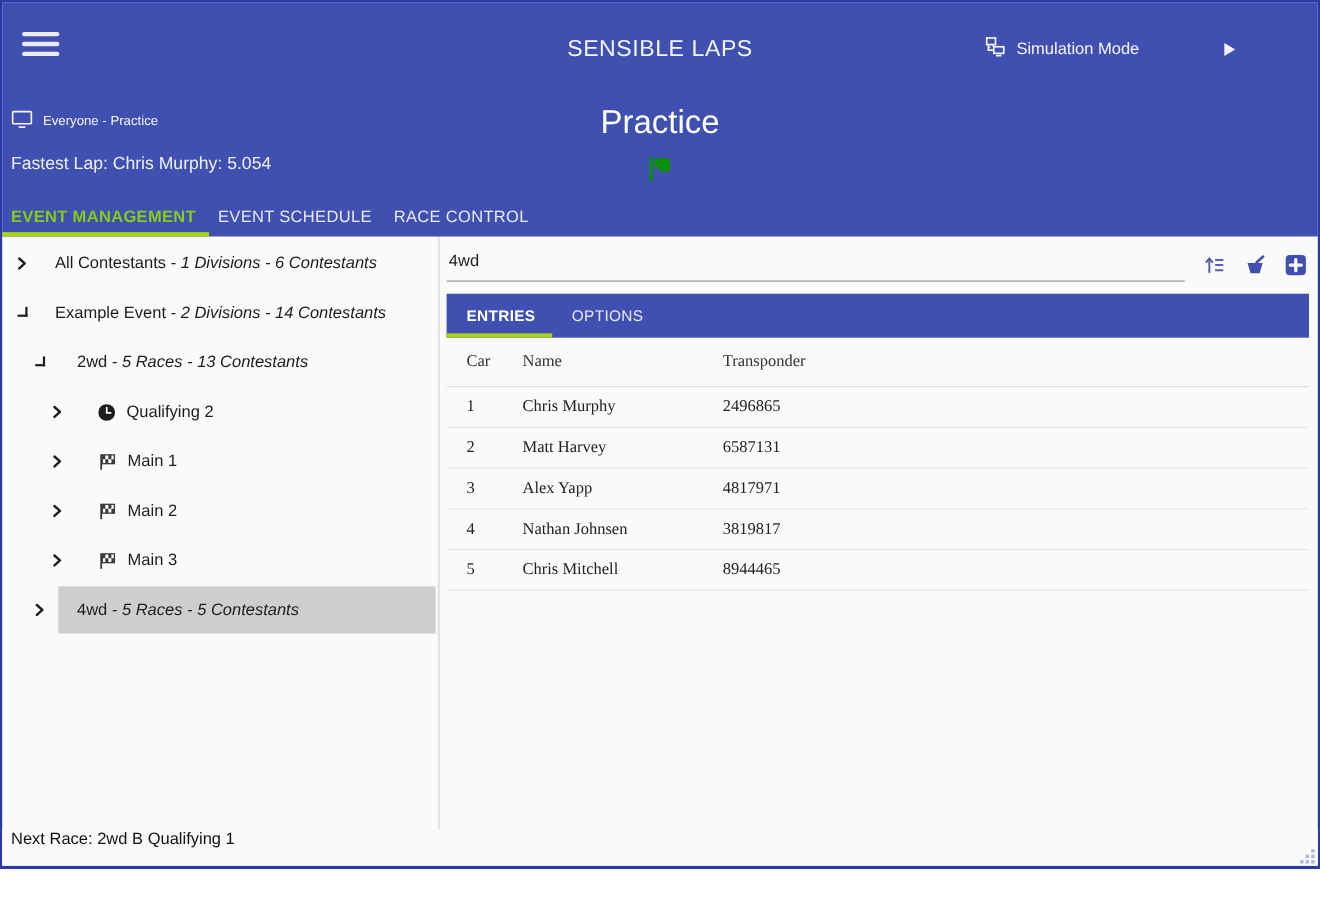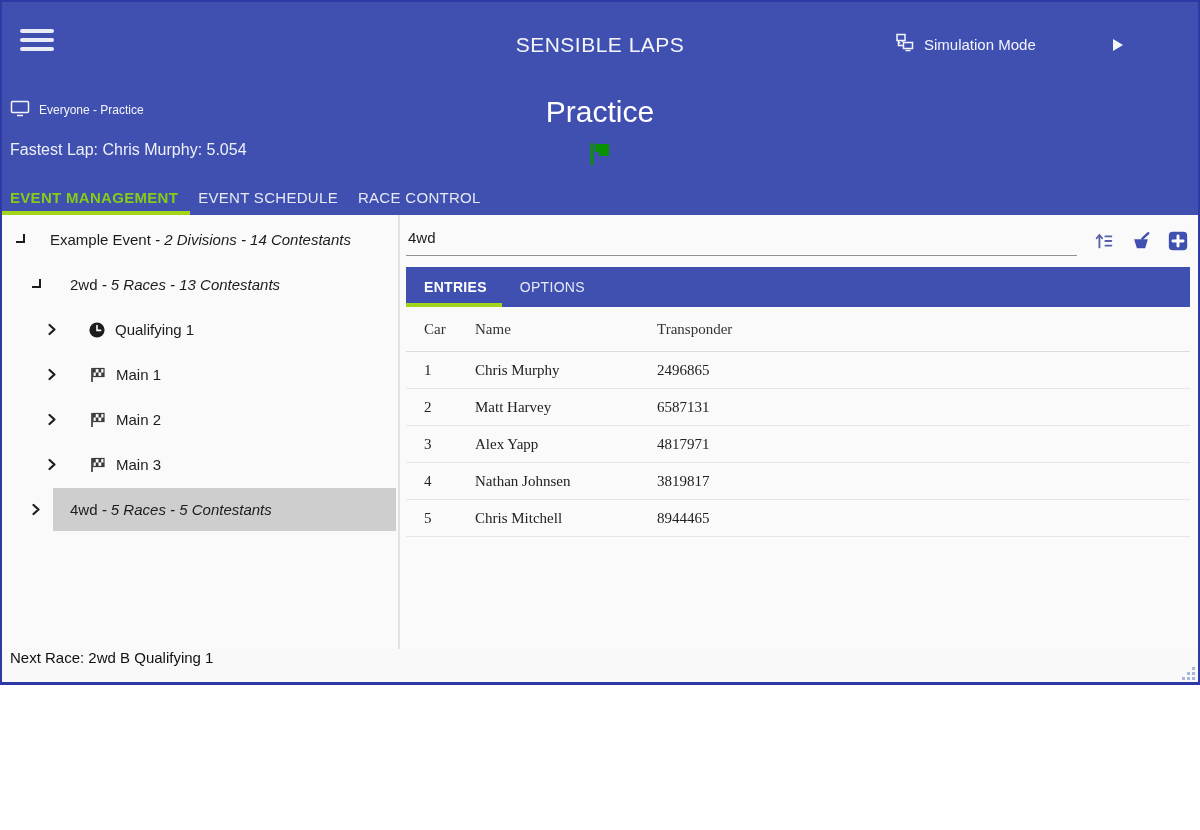--- a/index.html
+++ b/index.html
@@ -1,17 +1,17 @@
 <!DOCTYPE html>
 <html><head>
 <meta charset="utf-8">
 <style>
   html,body{margin:0;padding:0;}
   body{width:1200px;height:830px;overflow:hidden;font-family:"Liberation Sans",sans-serif;background:#fff;}
-  .window{position:relative;width:1200px;height:685px;box-sizing:border-box;
+  .window{position:relative;width:1200px;height:790px;box-sizing:border-box;
     border:2px solid #2d3aa6;border-bottom-width:3px;background:#fafafa;
     display:flex;flex-direction:column;}
 
   
   .header{position:relative;height:213px;flex:none;background:#4050b0;color:#fff;}
   .hamburger{position:absolute;left:18px;top:27px;width:34px;height:22px;cursor:pointer;display:flex;flex-direction:column;justify-content:space-between;}
   .hamburger i{display:block;height:4px;border-radius:2px;background:#e9ebf6;}
   .app-title{position:absolute;left:0;right:0;top:31px;text-align:center;font-size:21px;letter-spacing:0.5px;color:#f4f5fb;}
   .sim-group{position:absolute;left:893px;top:31px;display:flex;align-items:center;gap:9px;font-size:15px;color:#f4f5fb;}
   .play-btn{position:absolute;left:1108px;top:35px;width:16px;height:16px;}
@@ -130,20 +130,32 @@
     <div class="main-tabs">
       <div class="main-tab first active">EVENT MANAGEMENT</div>
       <div class="main-tab">EVENT SCHEDULE</div>
       <div class="main-tab">RACE CONTROL</div>
     </div>
   </div>
 
   <div class="content">
 
     <div class="left-panel">
+        <div class="tree-row lvl0 t-collapsed">
+    <span class="toggle">
+      <svg class="gl-collapsed" width="12" height="13" viewBox="0 0 12 13">
+        <path d="M3.5 2 L8.5 6.5 L3.5 11" fill="none" stroke="#1d1d1d" stroke-width="2.2" stroke-linecap="round" stroke-linejoin="round"></path>
+      </svg>
+
+    </span>
+    <div class="row-body">
+
+      <span class="label"><span class="nm">All Contestants</span><span class="detail"> - 1 Divisions - 6 Contestants</span></span>
+    </div>
+  </div>
         <div class="tree-row lvl0 t-expanded">
     <span class="toggle">
 
       <span class="gl-expanded"></span>
     </span>
     <div class="row-body">
 
       <span class="label"><span class="nm">Example Event</span><span class="detail"> - 2 Divisions - 14 Contestants</span></span>
     </div>
   </div>
@@ -165,21 +177,21 @@
 
     </span>
     <div class="row-body">
       <span class="tree-icon clock">
         <svg class="svg-clock" width="18" height="18" viewBox="0 0 18 18">
           <circle cx="9" cy="9" r="7.6" fill="#1d1d1d"></circle>
           <path d="M9 4.6 V9.4 H12.6" stroke="#fff" stroke-width="1.6" fill="none" stroke-linecap="round"></path>
         </svg>
 
       </span>
-      <span class="label"><span class="nm">Qualifying 1</span></span>
+      <span class="label"><span class="nm">Qualifying 2</span></span>
     </div>
   </div>
         <div class="tree-row lvl2 t-collapsed">
     <span class="toggle">
       <svg class="gl-collapsed" width="12" height="13" viewBox="0 0 12 13">
         <path d="M3.5 2 L8.5 6.5 L3.5 11" fill="none" stroke="#1d1d1d" stroke-width="2.2" stroke-linecap="round" stroke-linejoin="round"></path>
       </svg>
 
     </span>
     <div class="row-body">

